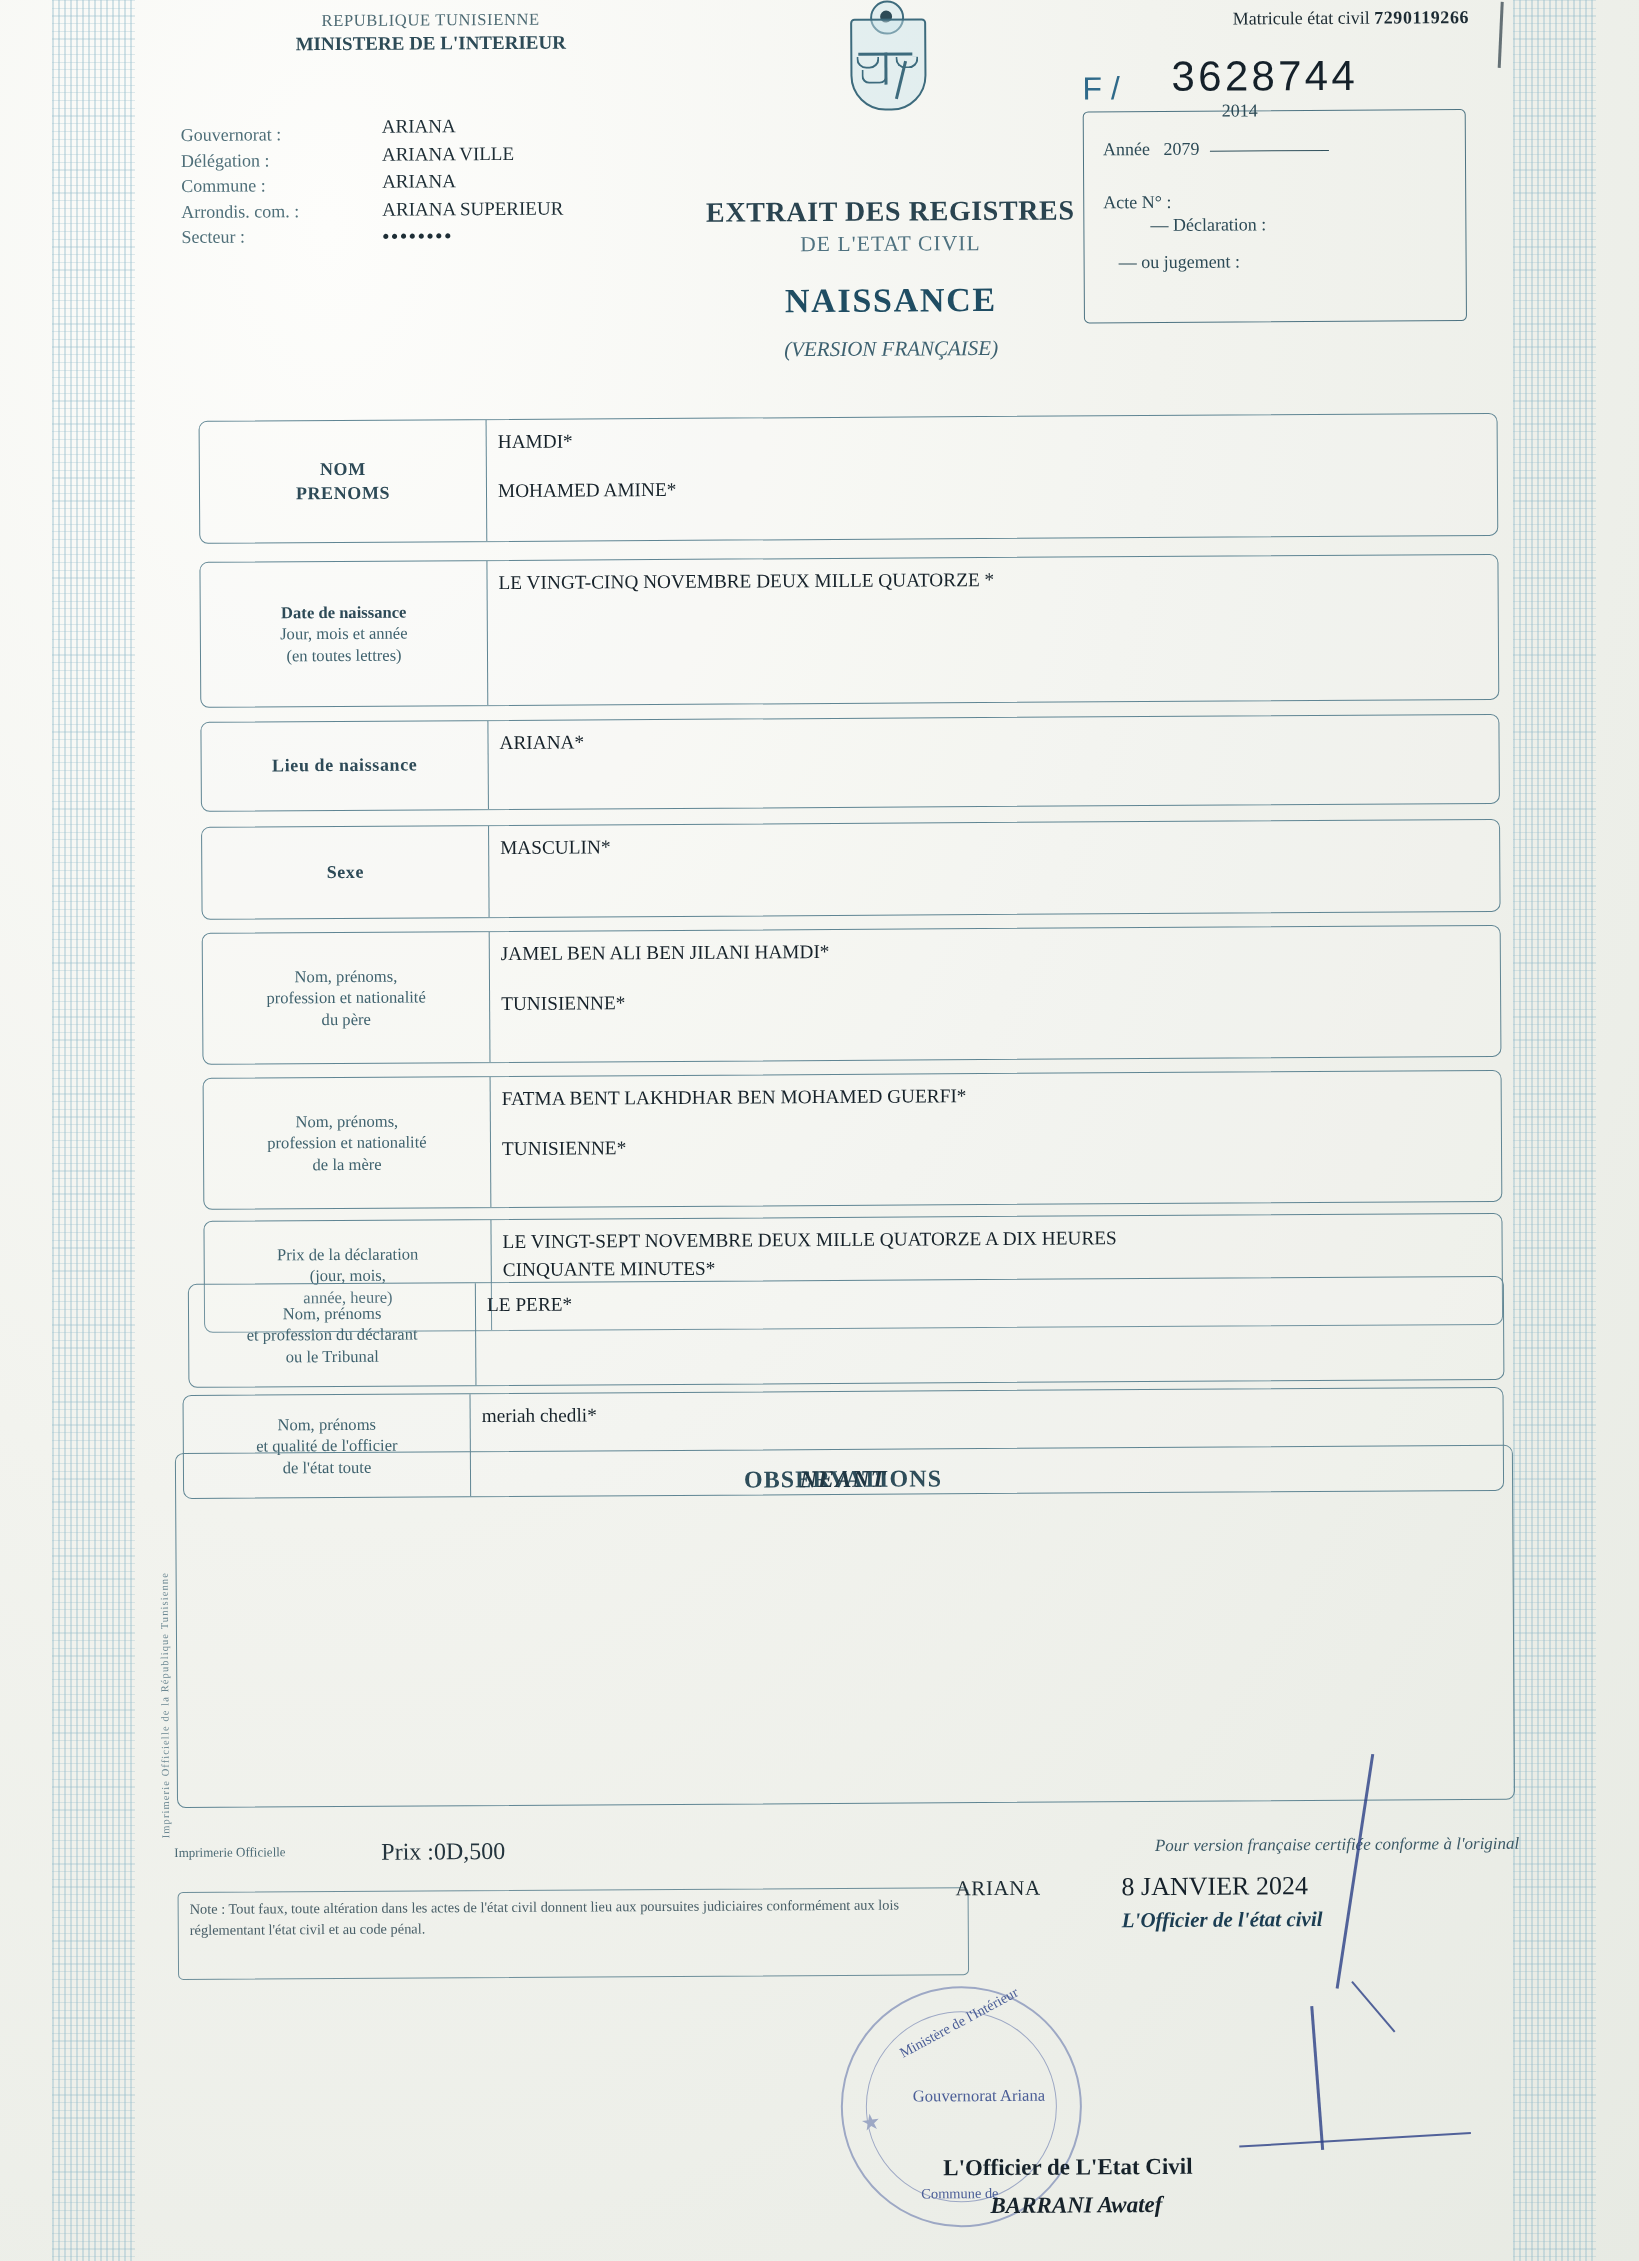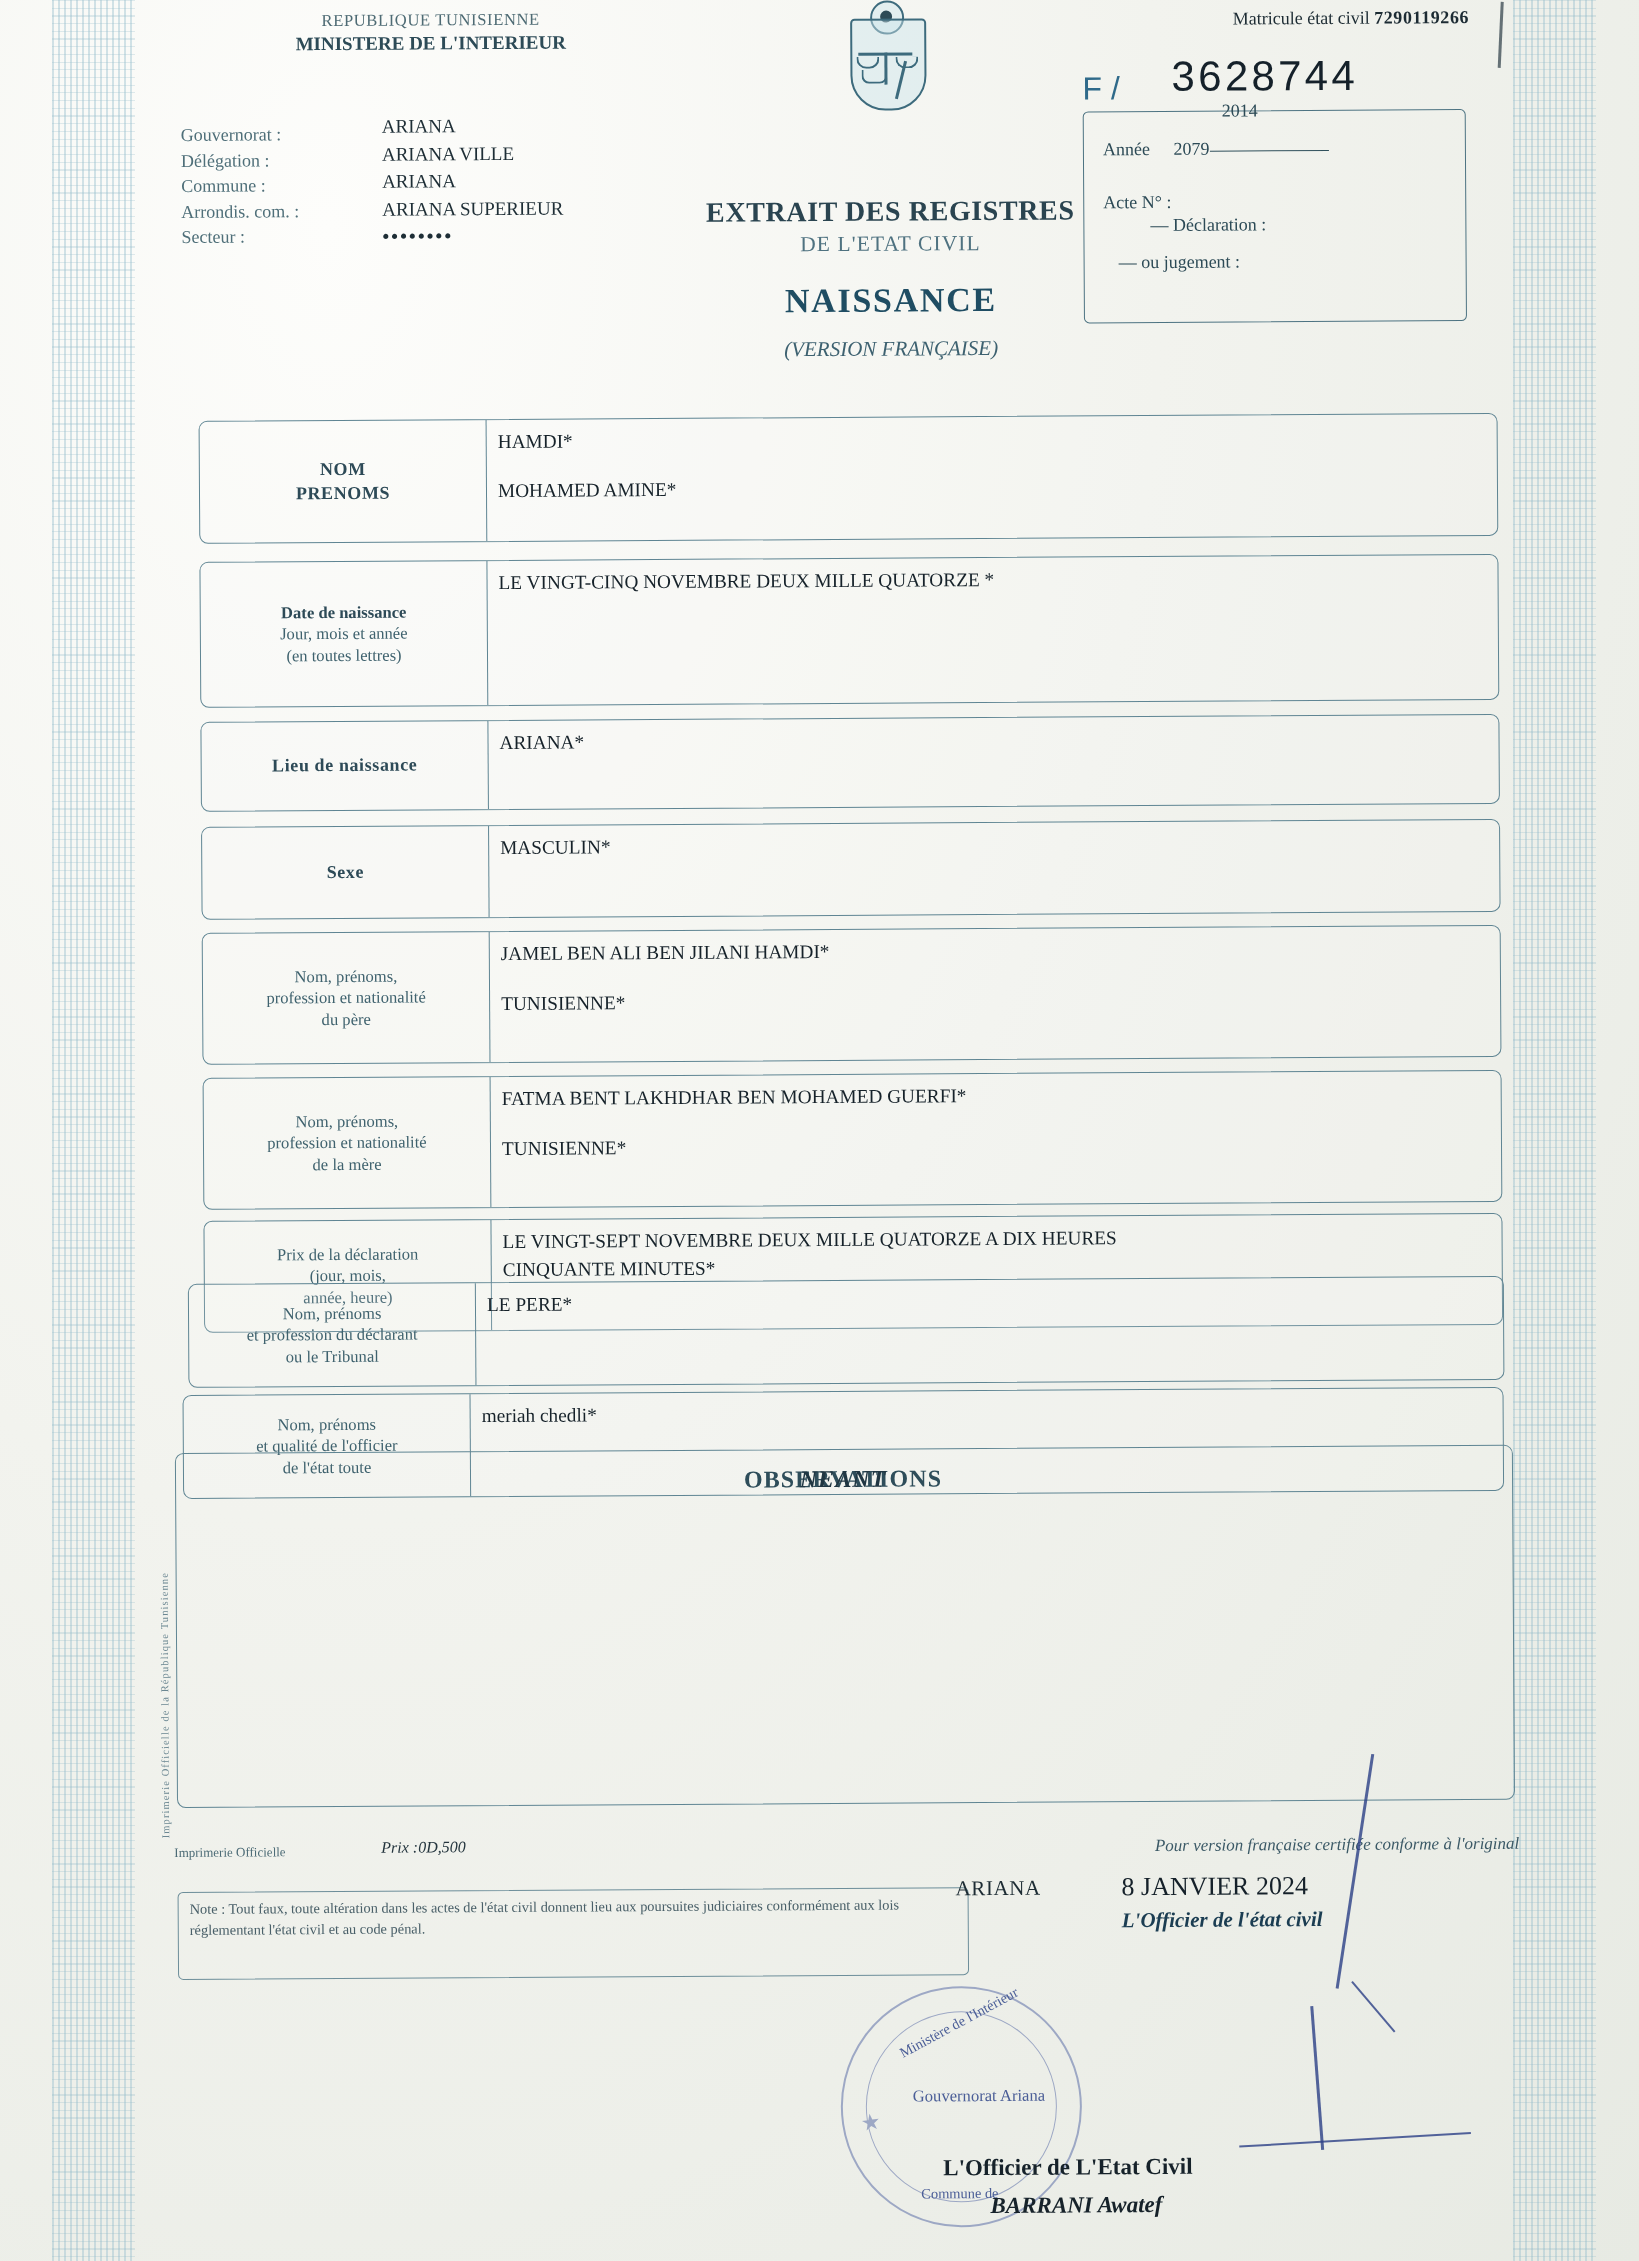--- a/index.html
+++ b/index.html
@@ -108,21 +108,21 @@
   .fval{position:absolute;left:298px;top:0;right:5.5px;font-size:19.3px;color:#16222a;line-height:1.45;padding-top:7.7px;}
   .fval .ln{white-space:nowrap;}
 
   
   .obsbox{position:absolute;left:94px;top:1449px;width:1336px;height:353px;border:1.7px solid #5f8593;border-radius:8.8px;}
   .obs-ov{position:absolute;left:94px;top:1466px;width:1336px;text-align:center;font-size:24px;font-weight:bold;color:#2e4d5a;letter-spacing:1.1px;}
   .obs-no{position:absolute;left:94px;top:1466px;width:1336px;text-align:center;font-size:24px;font-weight:bold;color:#203642;letter-spacing:1.1px;font-style:italic;}
 
   
   .imprimerie{position:absolute;left:91px;top:1841px;font-size:13px;color:#4c6b76;}
-  .prix{position:absolute;left:298px;top:1836px;font-size:16px;color:#24353e;font-style:italic;}
+  .prix{position:absolute;left:298px;top:1836px;font-size:24px;color:#24353e;}
   .notebox{position:absolute;left:94px;top:1888px;width:789px;height:86px;border:1.1px solid #6d8e9a;border-radius:5.5px;}
   .note{position:absolute;left:106px;top:1895px;width:767px;font-size:14.4px;color:#4a6069;line-height:1.45;}
   .certif{position:absolute;right:66px;top:1838px;font-size:17px;font-style:italic;color:#3b5966;white-space:nowrap;}
   .ariana-f{position:absolute;left:872px;top:1877px;font-size:21px;color:#1d2c34;letter-spacing:0.6px;}
   .date-f{position:absolute;left:1038px;top:1874px;font-size:26px;color:#15212a;}
   .officier-it{position:absolute;left:1038px;top:1910px;font-size:21px;font-style:italic;font-weight:bold;color:#1b3d52;}
 
   
   .stamp{
     position:absolute;left:756px;top:1987px;width:237px;height:237px;
@@ -185,21 +185,21 @@
     <b>7290119266</b>
   </div>
 
   <div class="fslash">F /</div>
   <div class="bignum">3628744</div>
 
   <div class="idbox">
     <div class="row" style="top:-11px;left:138px;">2014</div>
     <div class="row" style="top:26.5px;">
       <span>Année</span>
-      <span style="margin-left:19px;">2079</span>
+      <span style="margin-left:9px;">2079</span>
     </div>
     <div class="row" style="top:80px;">Acte N° :</div>
     <div class="row" style="top:103px;left:34px;margin-left:32px;">— Déclaration :</div>
     <div class="row" style="top:140px;left:34px;">— ou jugement :</div>
   </div>
   <div class="underline2014"></div>
 
   <div class="addr">
     <div>Gouvernorat :</div>
     <div>Délégation :</div>

